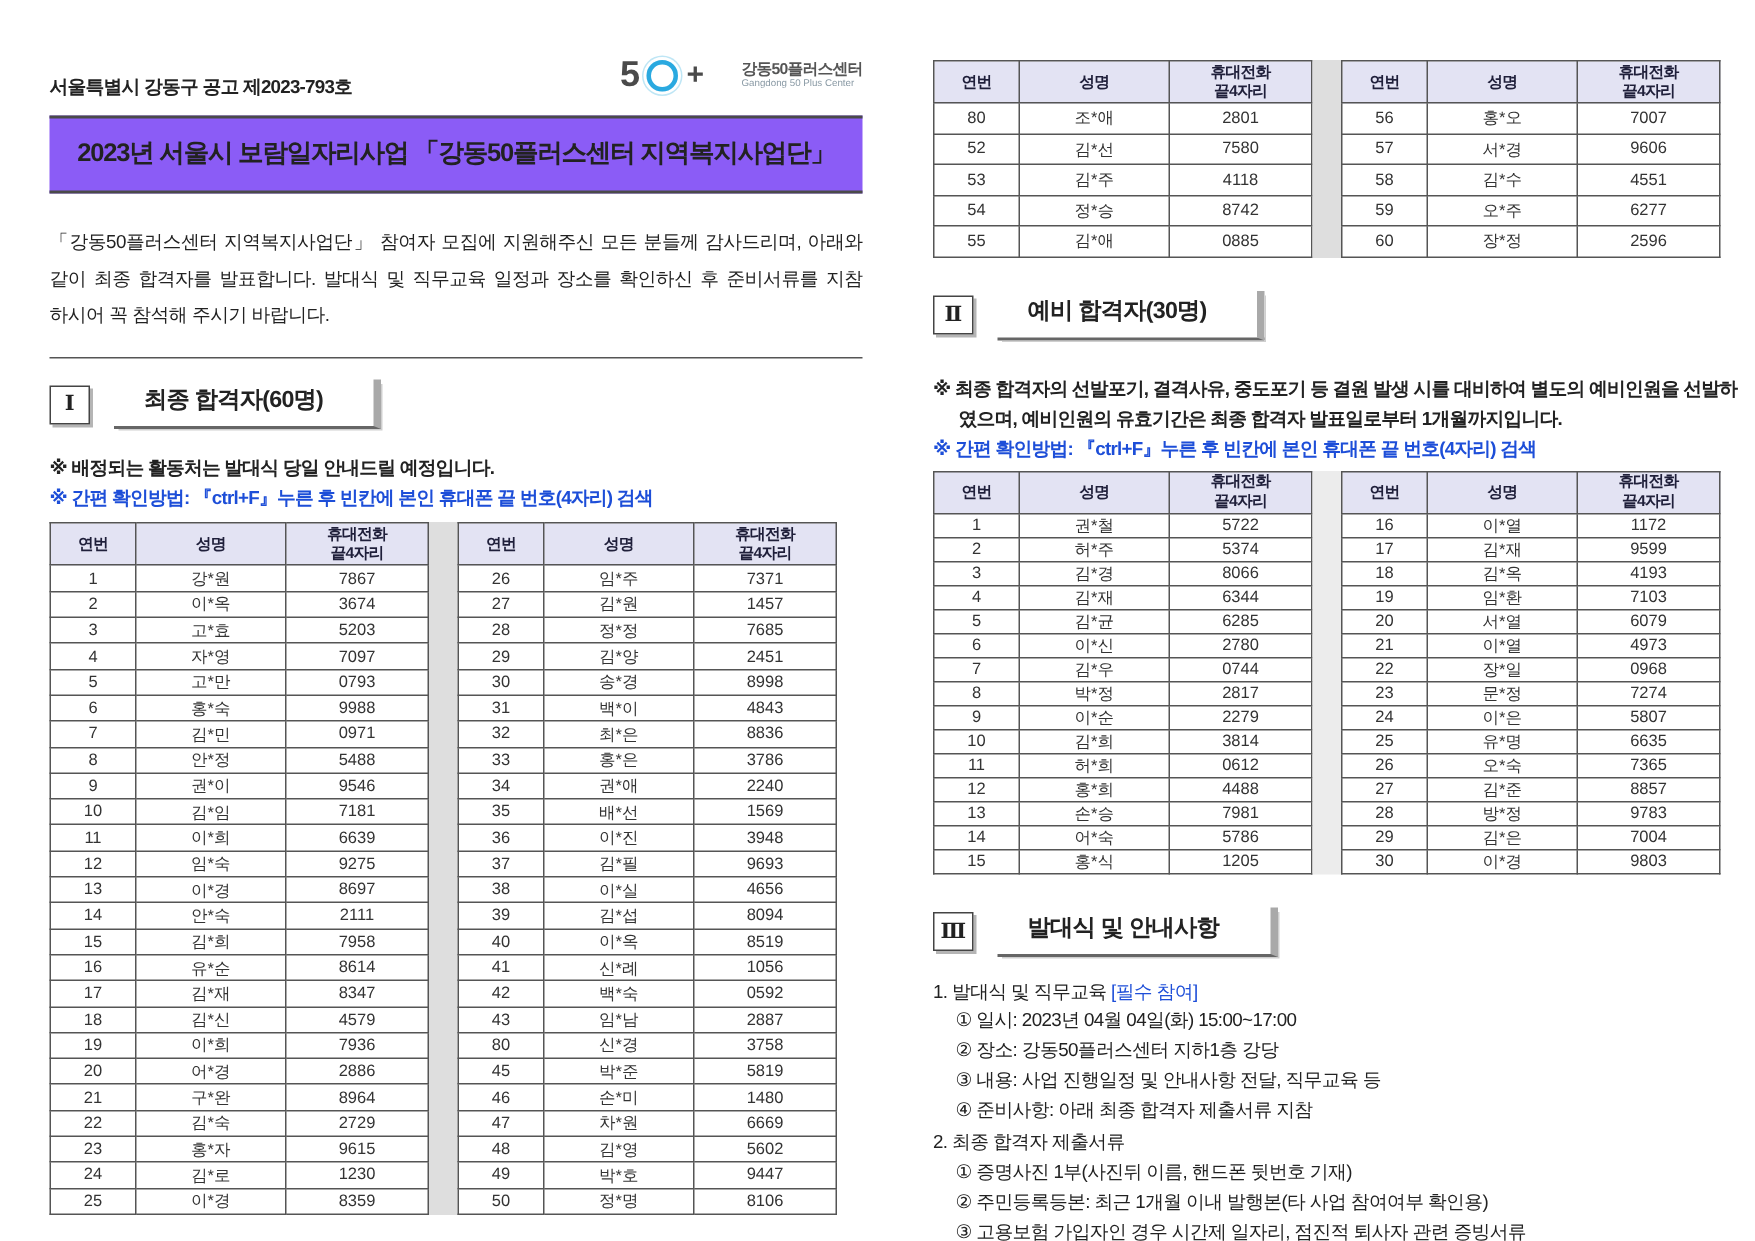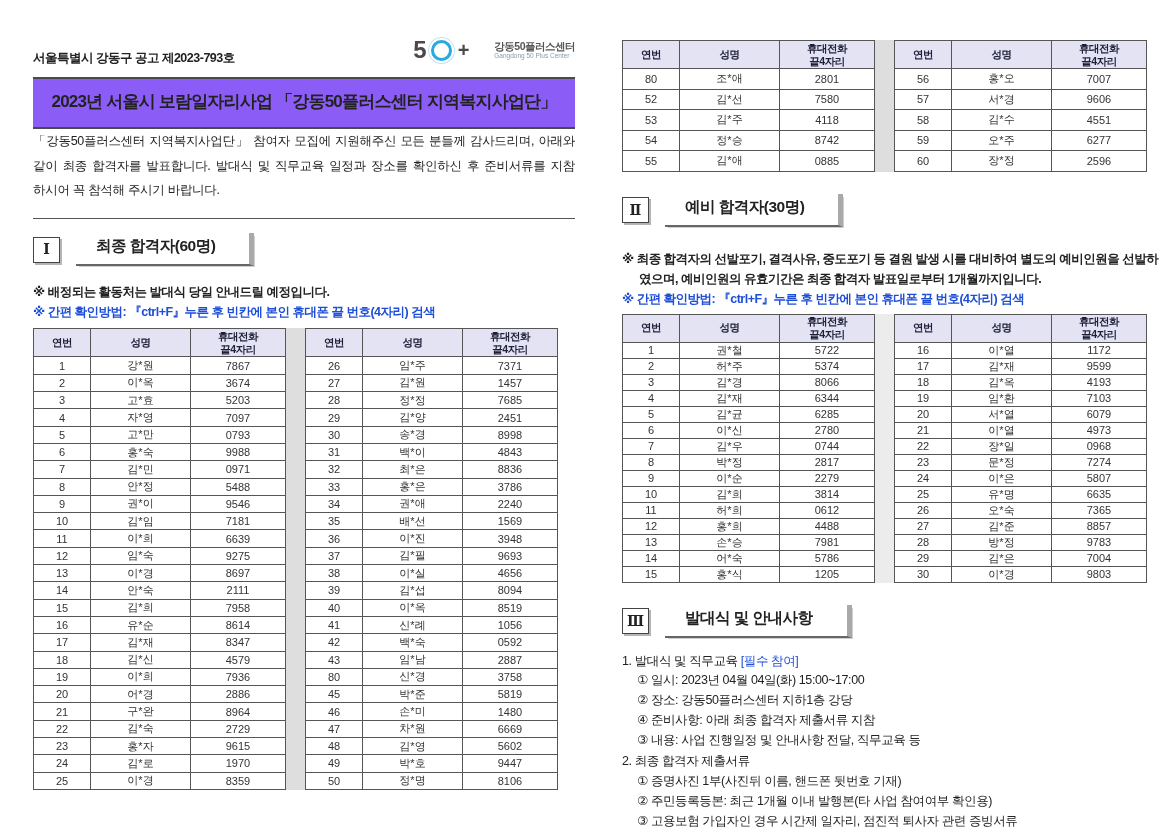--- a/index.html
+++ b/index.html
@@ -19,21 +19,21 @@
   .logo-plus { font-size:20px; font-weight:bold; color:#4a4a4a; margin-left:2px; }
   .logo-text { margin-left:21px; line-height:1.15; }
   .logo-ko { font-size:10.5px; font-weight:bold; color:#555; letter-spacing:-0.5px; }
   .logo-en { font-size:6.5px; color:#8a9aa5; }
 
   
   .title-box { margin-top:10px; background:#8b5cf6; border-top:2px solid #4a4a4a;
     border-bottom:2px solid #4a4a4a; padding:10px 4px 12px; text-align:center; }
   .title-box div { font-size:17px; font-weight:bold; letter-spacing:-0.8px; line-height:1.55; }
 
-  .intro { font-size:12.5px; line-height:1.95; text-align:justify;
+  .intro { margin-top:20px; font-size:12.5px; line-height:1.95; text-align:justify;
     letter-spacing:-0.3px; word-break:keep-all; }
   .rule { margin-top:16px; border-top:1.5px solid #555; }
 
   
   .sec-head { display:flex; align-items:center; gap:16px; }
   .sec-num { width:27px; height:26px; border:1.5px solid #444; box-shadow:2px 2px 0 #b5b5b5;
     display:flex; align-items:center; justify-content:center;
     font-family:"Liberation Serif","DejaVu Serif",serif; font-size:14px; font-weight:bold; background:#fff; }
   .sec-title { font-size:15.5px; font-weight:bold; letter-spacing:-0.5px;
     padding:3px 34px 7px 20px; border-bottom:2px solid #666; border-right:5px solid #a9a9a9;
@@ -227,21 +227,21 @@
             <td>2729</td>
           </tr>
           <tr>
             <td>23</td>
             <td>홍*자</td>
             <td>9615</td>
           </tr>
           <tr>
             <td>24</td>
             <td>김*로</td>
-            <td>1970</td>
+            <td>1230</td>
           </tr>
           <tr>
             <td>25</td>
             <td>이*경</td>
             <td>8359</td>
           </tr>
         </tbody>
     </table>
     <div class="gutter"></div>
     <table class="dtable rows25">
@@ -681,21 +681,21 @@
     <span class="sec-num">Ⅲ</span>
     <span class="sec-title">발대식 및 안내사항</span>
   </div>
 
   <div class="info-list">
     <div class="info-main">
       <span>1. 발대식 및 직무교육 </span><span class="note-red">[필수 참여]</span>
     </div>
     <div class="info-sub">① 일시: 2023년 04월 04일(화) 15:00~17:00</div>
     <div class="info-sub">② 장소: 강동50플러스센터 지하1층 강당</div>
+    <div class="info-sub">③ 내용: 사업 진행일정 및 안내사항 전달, 직무교육 등</div>
     <div class="info-sub">④ 준비사항: 아래 최종 합격자 제출서류 지참</div>
-    <div class="info-sub">③ 내용: 사업 진행일정 및 안내사항 전달, 직무교육 등</div>
     <div class="info-main mt2">2. 최종 합격자 제출서류</div>
     <div class="info-sub">① 증명사진 1부(사진뒤 이름, 핸드폰 뒷번호 기재)</div>
     <div class="info-sub">② 주민등록등본: 최근 1개월 이내 발행본(타 사업 참여여부 확인용)</div>
     <div class="info-sub">③ 고용보험 가입자인 경우 시간제 일자리, 점진적 퇴사자 관련 증빙서류</div>
 
   </div>
 </div>
 
 </body></html>

